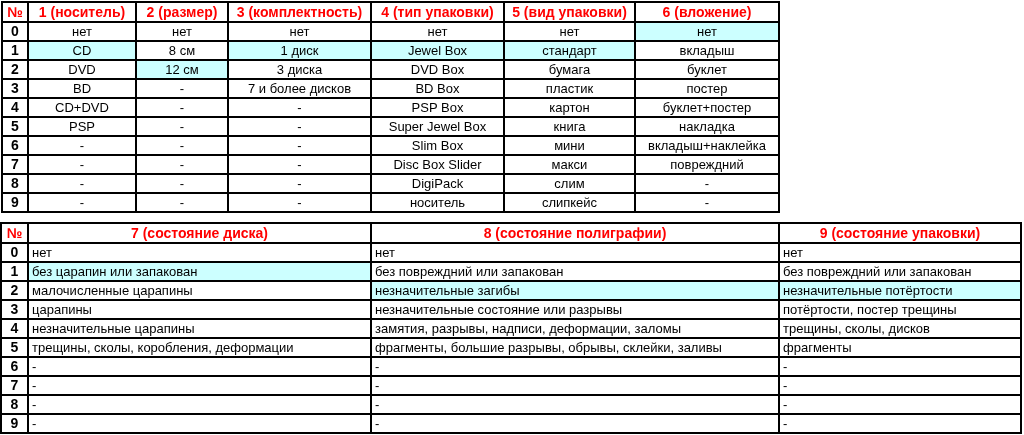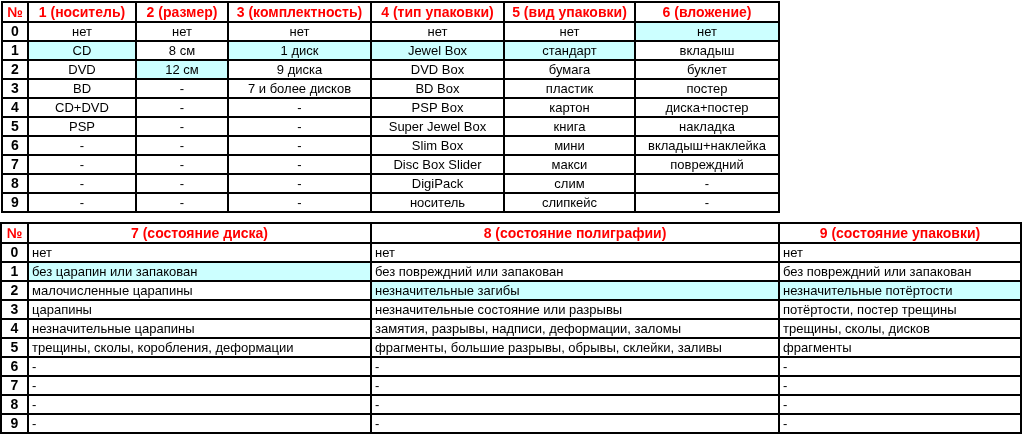--- a/index.html
+++ b/index.html
@@ -82,42 +82,42 @@
           <td>8 см</td>
           <td class="hl">1 диск</td>
           <td class="hl">Jewel Box</td>
           <td class="hl">стандарт</td>
           <td>вкладыш</td>
         </tr>
         <tr>
           <td class="num">2</td>
           <td>DVD</td>
           <td class="hl">12 см</td>
-          <td>9 диска</td>
+          <td>3 диска</td>
           <td>DVD Box</td>
           <td>бумага</td>
           <td>буклет</td>
         </tr>
         <tr>
           <td class="num">3</td>
           <td>BD</td>
           <td>-</td>
           <td>7 и более дисков</td>
           <td>BD Box</td>
           <td>пластик</td>
           <td>постер</td>
         </tr>
         <tr>
           <td class="num">4</td>
           <td>CD+DVD</td>
           <td>-</td>
           <td>-</td>
           <td>PSP Box</td>
           <td>картон</td>
-          <td>диска+постер</td>
+          <td>буклет+постер</td>
         </tr>
         <tr>
           <td class="num">5</td>
           <td>PSP</td>
           <td>-</td>
           <td>-</td>
           <td>Super Jewel Box</td>
           <td>книга</td>
           <td>накладка</td>
         </tr>

